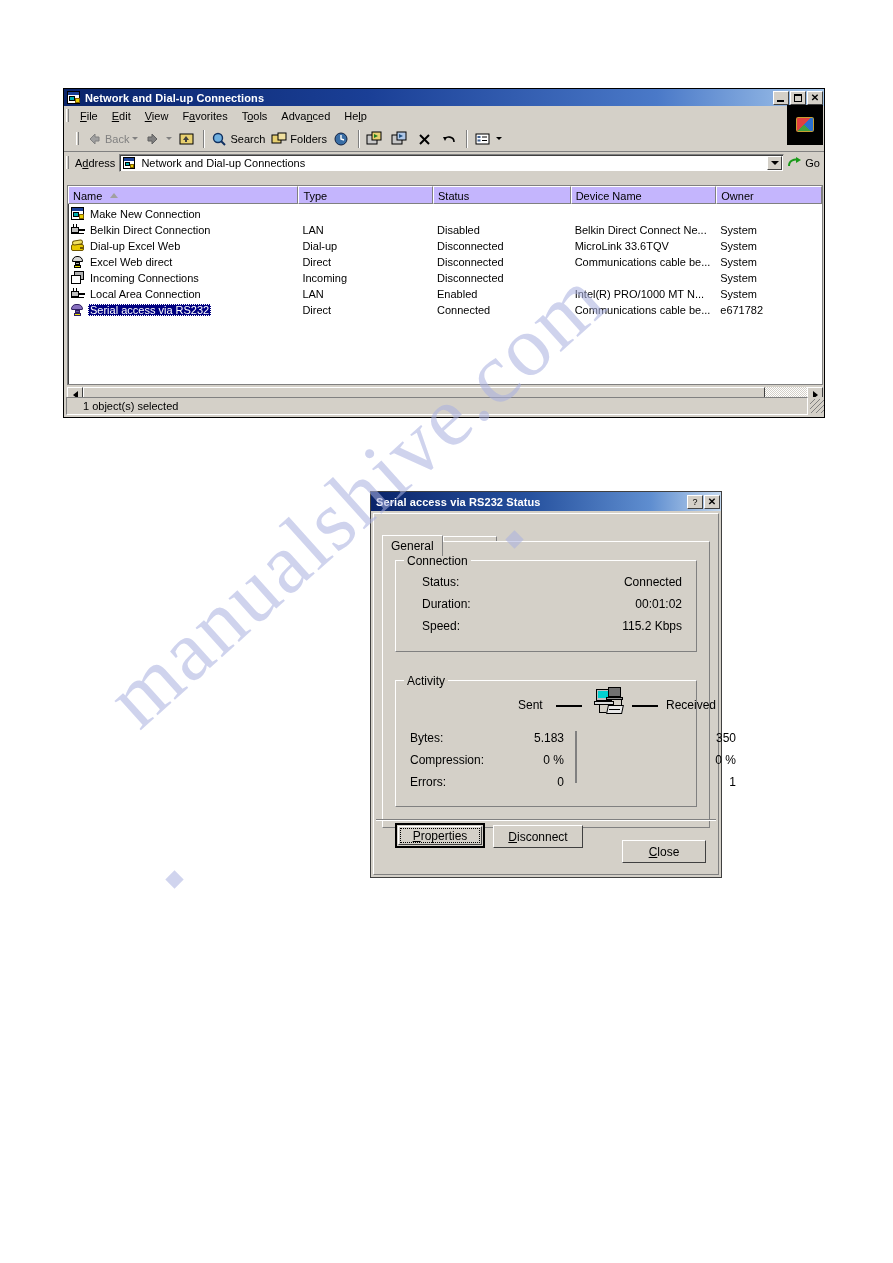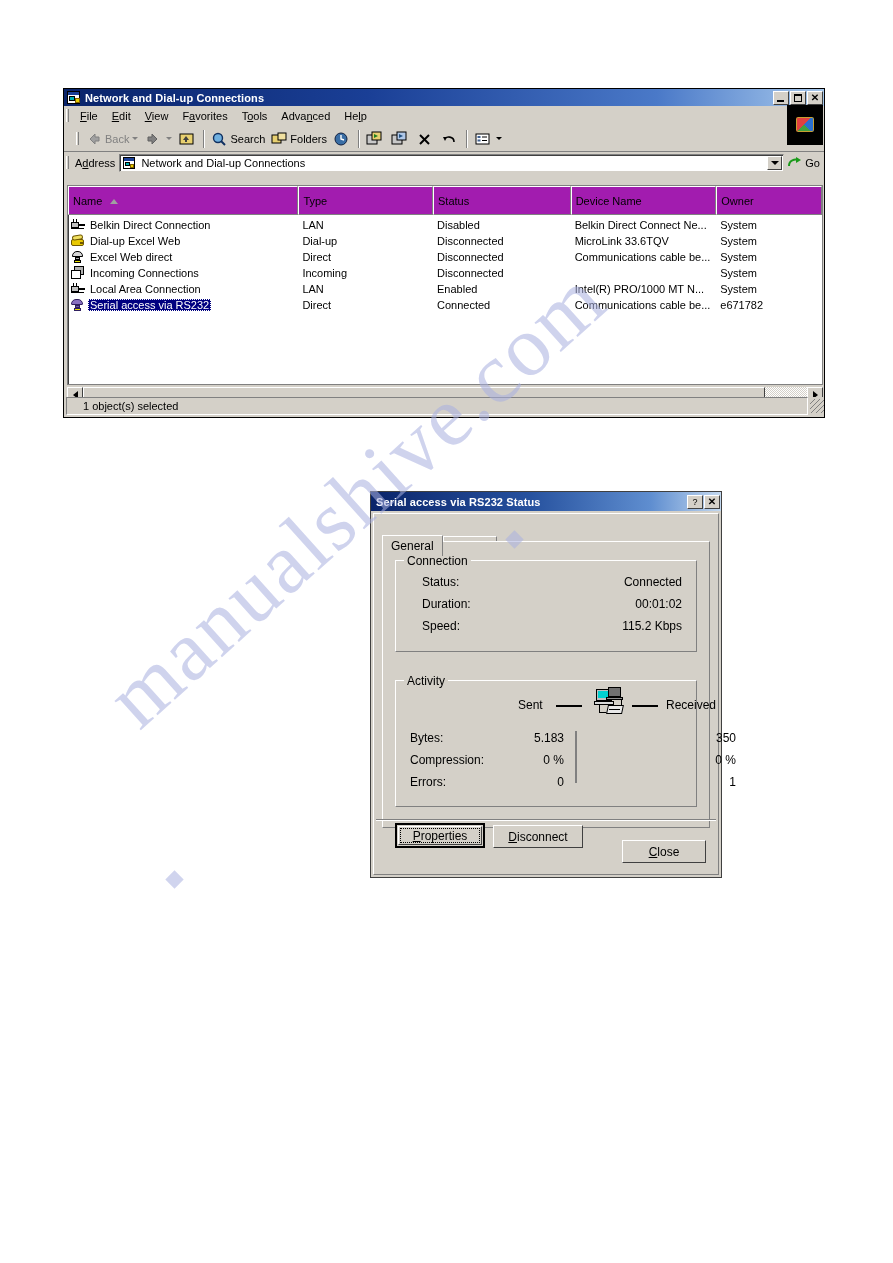--- a/index.html
+++ b/index.html
@@ -234,21 +234,21 @@
   .listview {
     position: absolute;
     left: 3px; top: 96px;
     width: 756px; height: 200px;
     background: #fff;
     border: 1px solid #808080;
     box-shadow: inset 1px 1px 0 #404040;
     box-sizing: border-box;
     overflow: hidden;
   }
-  .hdr-row { display: flex; height: 29px; background: #a21caf; }
+  .hdr-row { display: flex; height: 18px; background: #c4b5fd; }
   .hdr-cell {
     border-top: 1px solid #fff;
     border-left: 1px solid #fff;
     border-right: 1px solid #808080;
     border-bottom: 1px solid #808080;
     box-sizing: border-box;
     font-size: 11px;
     padding: 1px 0 0 4px;
     display: flex; align-items: center;
     color: #000;
@@ -688,20 +688,35 @@
       <div class="hdr-cell" style="width:146px">
           <span>Device Name</span>
         </div>
       <div class="hdr-cell" style="width:106px">
           <span>Owner</span>
         </div>
     </div>
 
     <div class="rows">
 
+      <div class="row">
+        <div class="cell name" style="width:231px">
+          <span class="licon ic-new">
+            <span class="body"></span>
+              <span class="bar"></span>
+              <span class="scr"></span>
+              <span class="yel"></span>
+          </span>
+          <span class="name-label">Make New Connection</span>
+        </div>
+        <div class="cell" style="width:135px"></div>
+        <div class="cell" style="width:138px"></div>
+        <div class="cell" style="width:146px"></div>
+        <div class="cell" style="width:106px"></div>
+      </div>
 
       <div class="row">
         <div class="cell name" style="width:231px">
           <span class="licon ic-lan">
             <span class="plug"></span>
               <span class="pin1"></span>
               <span class="pin2"></span>
               <span class="wire"></span>
               <span class="bot"></span>
           </span>

